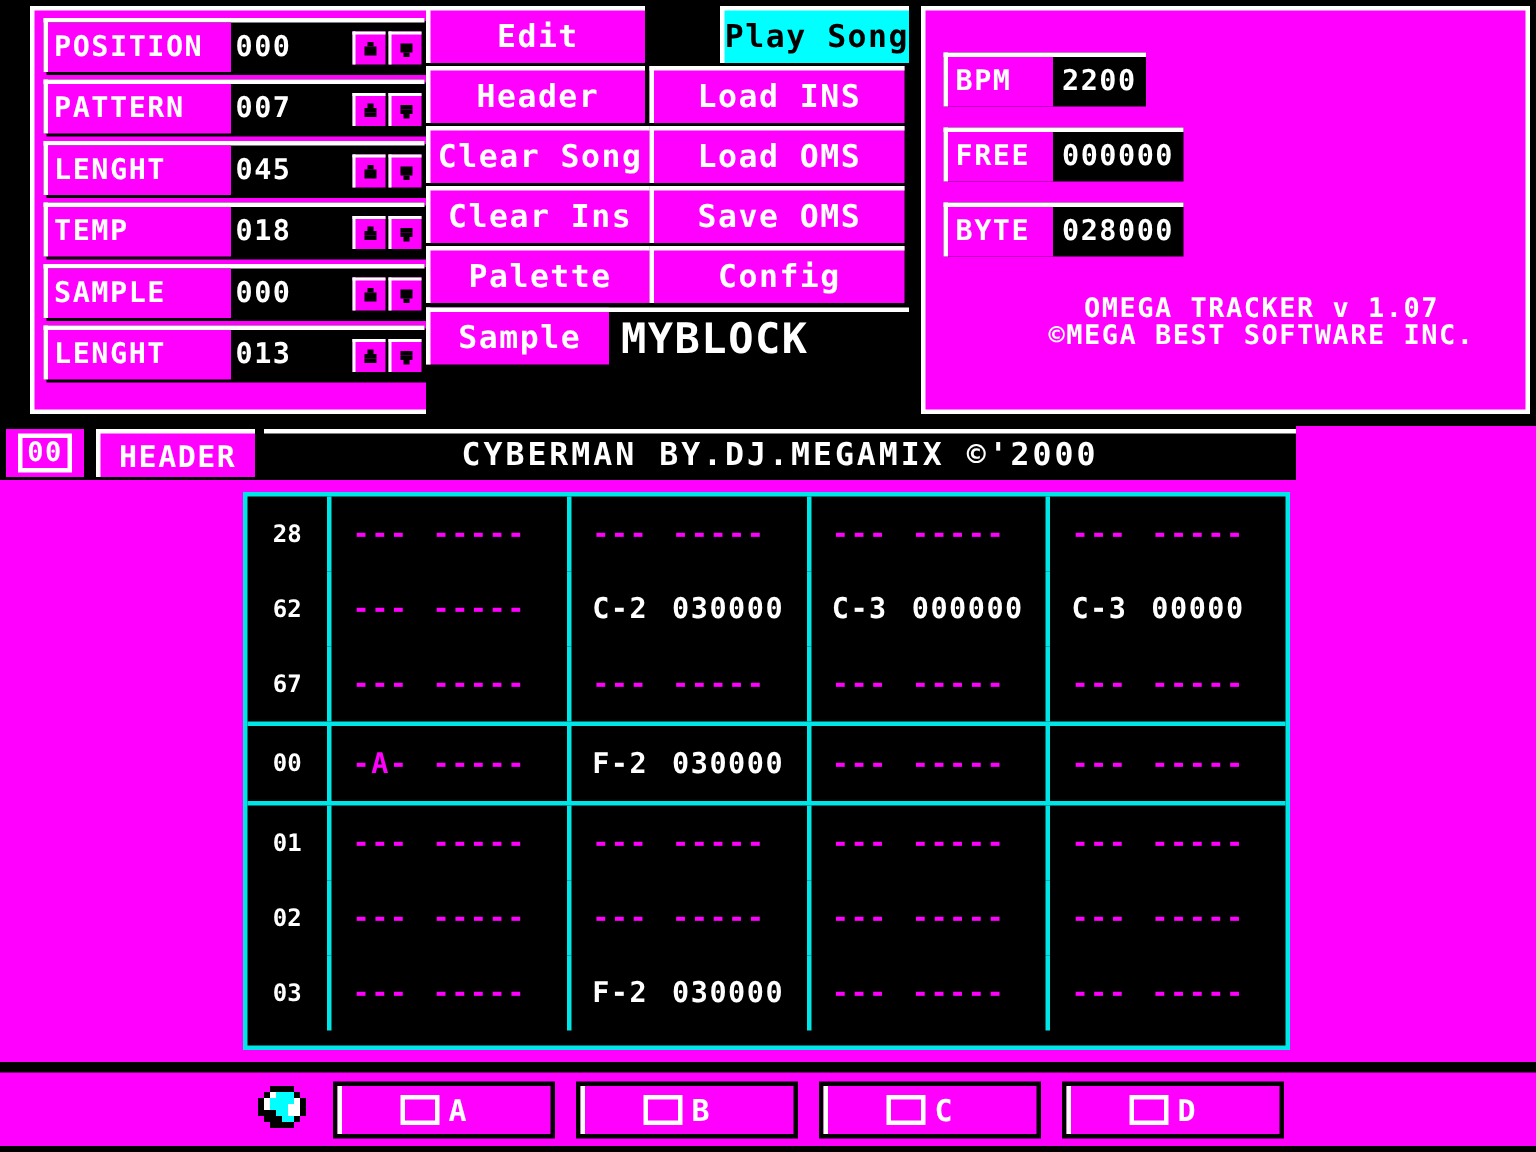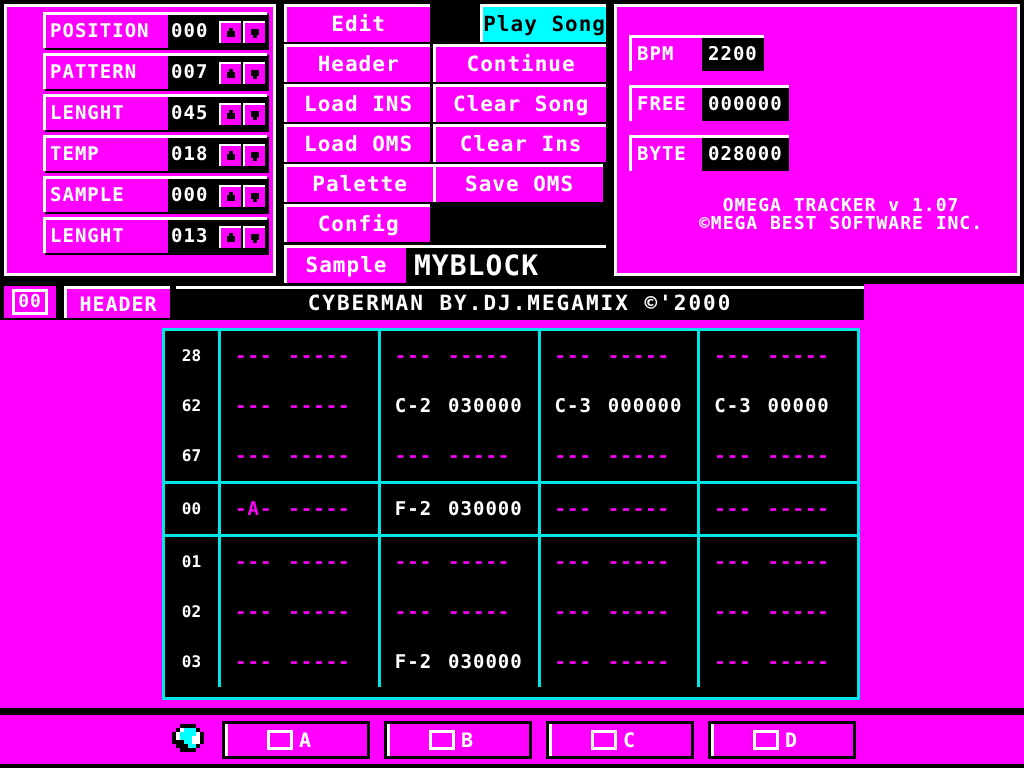--- a/index.html
+++ b/index.html
@@ -27,24 +27,23 @@
     font-weight:bold;
     letter-spacing:1px;
     line-height:1;
     white-space:nowrap;
     -webkit-font-smoothing:none;
     text-rendering:geometricPrecision;
   }
 
   
   #left-panel{
-    position:absolute;left:4px;top:4px;width:272px;height:272px;
+    position:absolute;left:20px;top:4px;width:272px;height:272px;
     background:var(--magenta);
     border:3px solid var(--white);
-    padding-left:30px;
   }
   .stat-row{
     position:relative;
     height:36px;margin:5px 6px 0 6px;
     background:var(--black);
     border-top:3px solid var(--white);
     border-left:3px solid var(--white);
     box-shadow:2px 2px 0 0 var(--black);
     display:flex;align-items:stretch;
   }
@@ -373,27 +372,26 @@
         </div>
       </div>
     </div>
   </div>
 
   <div id="menu-panel">
     <div class="menu-grid">
       <div class="mbtn px col-left">Edit</div>
       <div class="mbtn px active">Play Song</div>
       <div class="mbtn px col-left">Header</div>
-      <div class="mbtn px">Continue</div>
       <div class="mbtn px col-left">Load INS</div>
       <div class="mbtn px">Clear Song</div>
       <div class="mbtn px col-left">Load OMS</div>
       <div class="mbtn px">Clear Ins</div>
+      <div class="mbtn px col-left">Save OMS</div>
       <div class="mbtn px">Palette</div>
-      <div class="mbtn px col-left">Save OMS</div>
       <div class="mbtn px col-left">Config</div>
     </div>
     <div id="sample-row">
       <div id="sample-tab" class="px">Sample</div>
       <div id="sample-name" class="px">MYBLOCK</div>
     </div>
   </div>
 
   <div id="right-panel">
     <div class="info-row" id="info-bpm">

